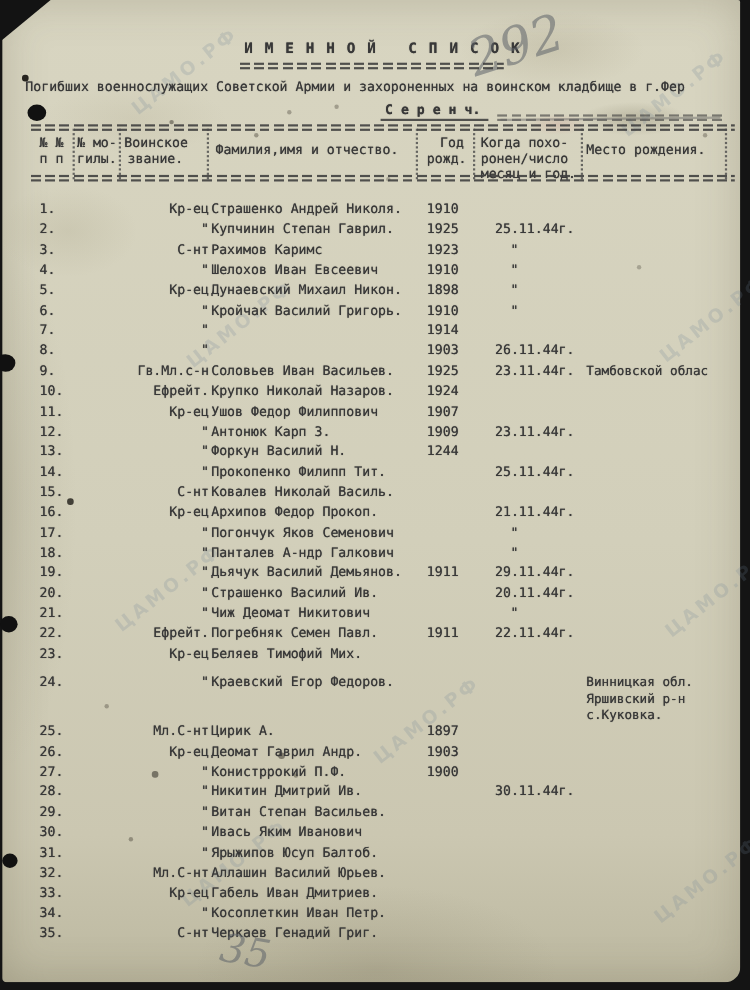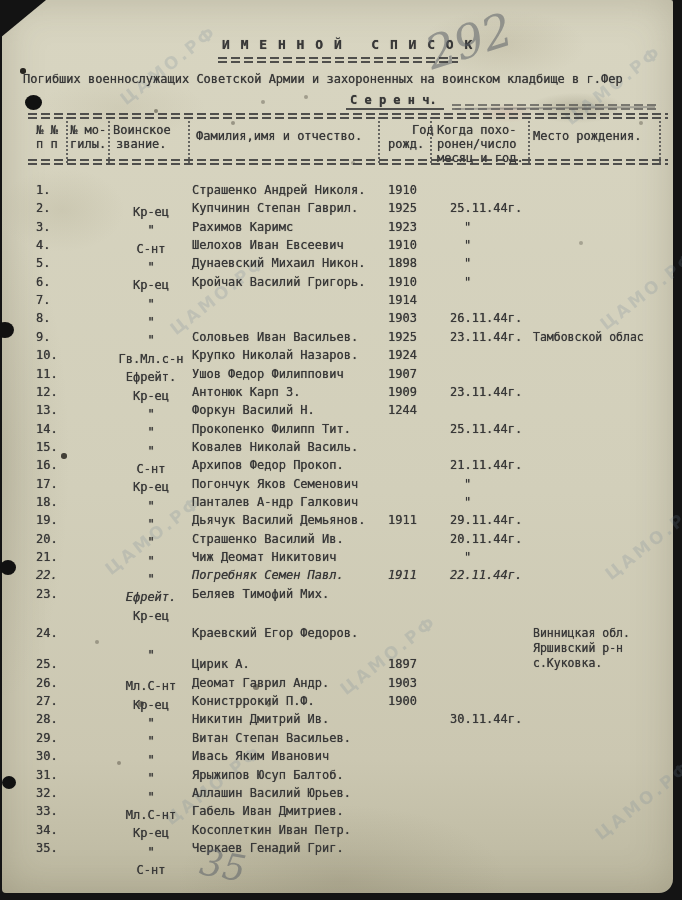--- a/index.html
+++ b/index.html
@@ -26,21 +26,21 @@
   .title{font-weight:bold;font-size:13px;letter-spacing:1.5px;}
   
   .dline{position:absolute;height:6px;opacity:.88;
     background:
       repeating-linear-gradient(90deg,#3d3d3d 0 9px,transparent 9px 13px) 0 0/100% 2px no-repeat,
       repeating-linear-gradient(90deg,#3d3d3d 0 9px,transparent 9px 13px) 0 100%/100% 2px no-repeat;}
   .vsep{position:absolute;width:0;border-left:2px dotted #4a4a4a;opacity:.8;}
   .row{position:absolute;left:0;width:100%;height:18px;}
   .c{position:absolute;top:0;font-size:12px;white-space:pre;text-shadow:0 0 .7px rgba(45,45,45,.85);}
   .c-num{left:36px;width:40px;}
-  .c-rank{left:112px;width:78px;text-align:center;margin-top:22px;}
+  .c-rank{left:112px;width:78px;text-align:right;}
   .c-name{left:192px;}
   .c-year{left:388px;}
   .c-date{left:450px;}
   .c-date.ditto{padding-left:14px;}
   .c-place{left:533px;width:132px;font-size:11.5px;white-space:pre-line;line-height:15px;}
   .underline{position:absolute;background:#3a3a3a;height:2px;opacity:.85;}
   .handline{position:absolute;height:0;border-bottom:2px solid rgba(100,100,100,.45);transform:rotate(-.6deg);}
   .hand{position:absolute;font-family:"DejaVu Serif","Liberation Serif",serif;font-style:italic;
         color:var(--pencil);opacity:.55;}
   .wm{position:absolute;font-family:"DejaVu Sans","Liberation Sans",sans-serif;font-weight:bold;
@@ -92,21 +92,21 @@
 
   <div class="dline" style="left:28px;top:113px;width:640px"></div>
   <div>
     <div class="txt" style="left:36px;top:123px">№ №</div>
     <div class="txt" style="left:36px;top:137px">п п</div>
     <div class="txt" style="left:70px;top:123px">№ мо-</div>
     <div class="txt" style="left:70px;top:137px">гилы.</div>
     <div class="txt" style="left:113px;top:123px">Воинское</div>
     <div class="txt" style="left:116px;top:137px">звание.</div>
     <div class="txt" style="left:196px;top:129px">Фамилия,имя и отчество.</div>
-    <div class="txt" style="left:412px;top:123px">Год</div>
+    <div class="txt" style="left:400px;top:123px">Год</div>
     <div class="txt" style="left:388px;top:137px">рожд.</div>
     <div class="txt" style="left:437px;top:123px">Когда похо-</div>
     <div class="txt" style="left:437px;top:137px">ронен/число</div>
     <div class="txt" style="left:437px;top:151px">месяц и год.</div>
     <div class="txt" style="left:533px;top:129px">Место рождения.</div>
     <div class="vsep" style="left:66px;top:117px;height:46px"></div>
     <div class="vsep" style="left:108px;top:117px;height:46px"></div>
     <div class="vsep" style="left:188px;top:117px;height:46px"></div>
     <div class="vsep" style="left:378px;top:117px;height:46px"></div>
     <div class="vsep" style="left:430px;top:117px;height:46px"></div>
@@ -275,37 +275,37 @@
     <span class="c c-place"></span>
   </div>
       <div class="row" style="top: 550px;">
     <span class="c c-num">21.</span>
     <span class="c c-rank">"</span>
     <span class="c c-name">Чиж Деомат Никитович</span>
     <span class="c c-year"></span>
     <span class="c c-date ditto">"</span>
     <span class="c c-place"></span>
   </div>
-      <div class="row" style="top: 568.35px; font-style: italic;">
+      <div class="row" style="top: 568.35px;">
     <span class="c c-num">22.</span>
     <span class="c c-rank">Ефрейт.</span>
     <span class="c c-name">Погребняк Семен Павл.</span>
     <span class="c c-year">1911</span>
     <span class="c c-date">22.11.44г.</span>
     <span class="c c-place"></span>
   </div>
       <div class="row" style="top: 586.7px;">
     <span class="c c-num">23.</span>
     <span class="c c-rank">Кр-ец</span>
     <span class="c c-name">Беляев Тимофий Мих.</span>
     <span class="c c-year"></span>
     <span class="c c-date"></span>
     <span class="c c-place"></span>
   </div>
-      <div class="row" style="top: 626px;">
+      <div class="row" style="top: 613px;">
     <span class="c c-num">24.</span>
     <span class="c c-rank">"</span>
     <span class="c c-name">Краевский Егор Федоров.</span>
     <span class="c c-year"></span>
     <span class="c c-date"></span>
     <span class="c c-place">Винницкая обл.
 Яршивский р-н
 с.Куковка.</span>
   </div>
       <div class="row" style="top: 657.4px;">

